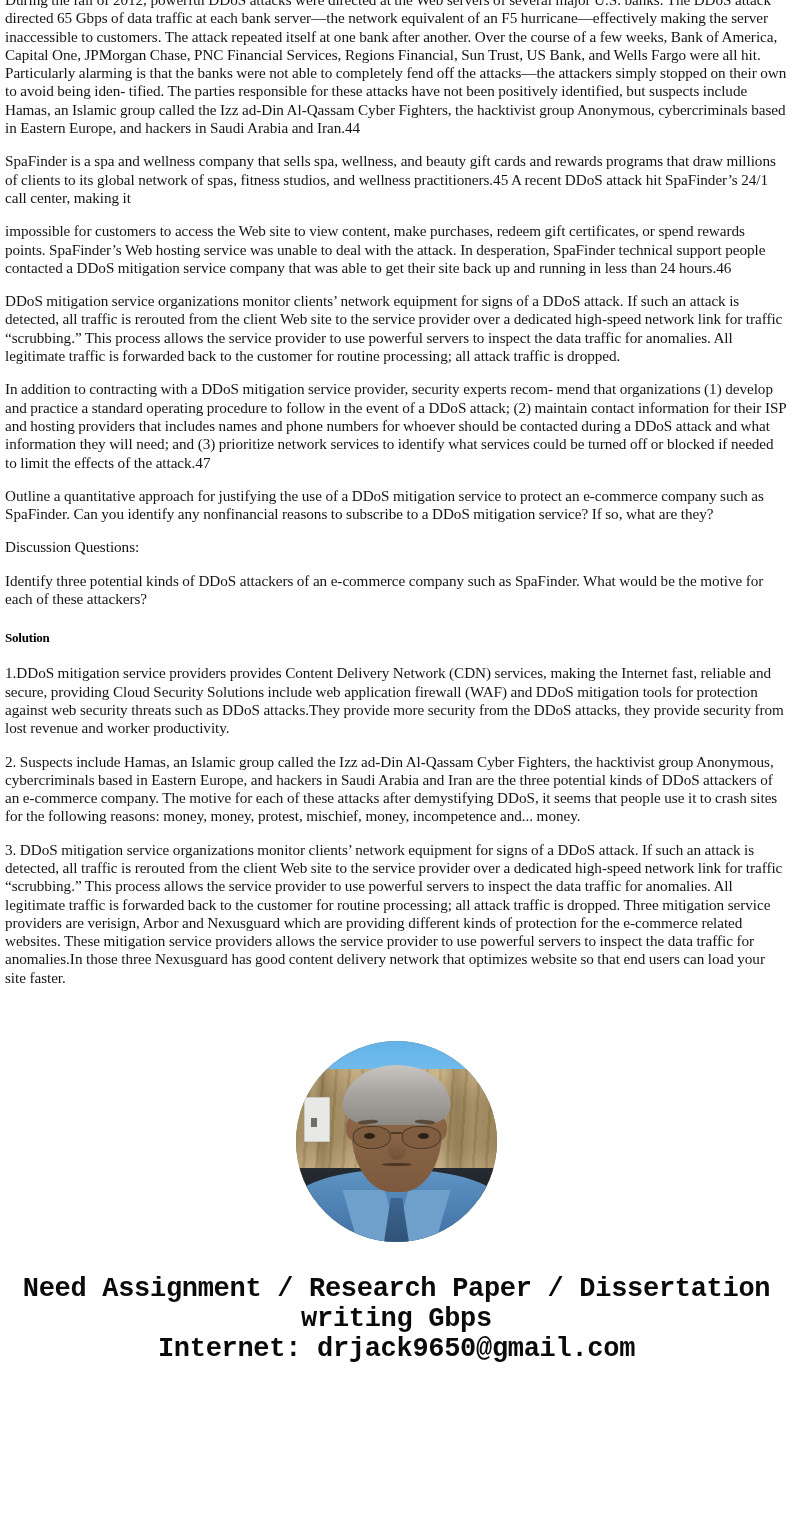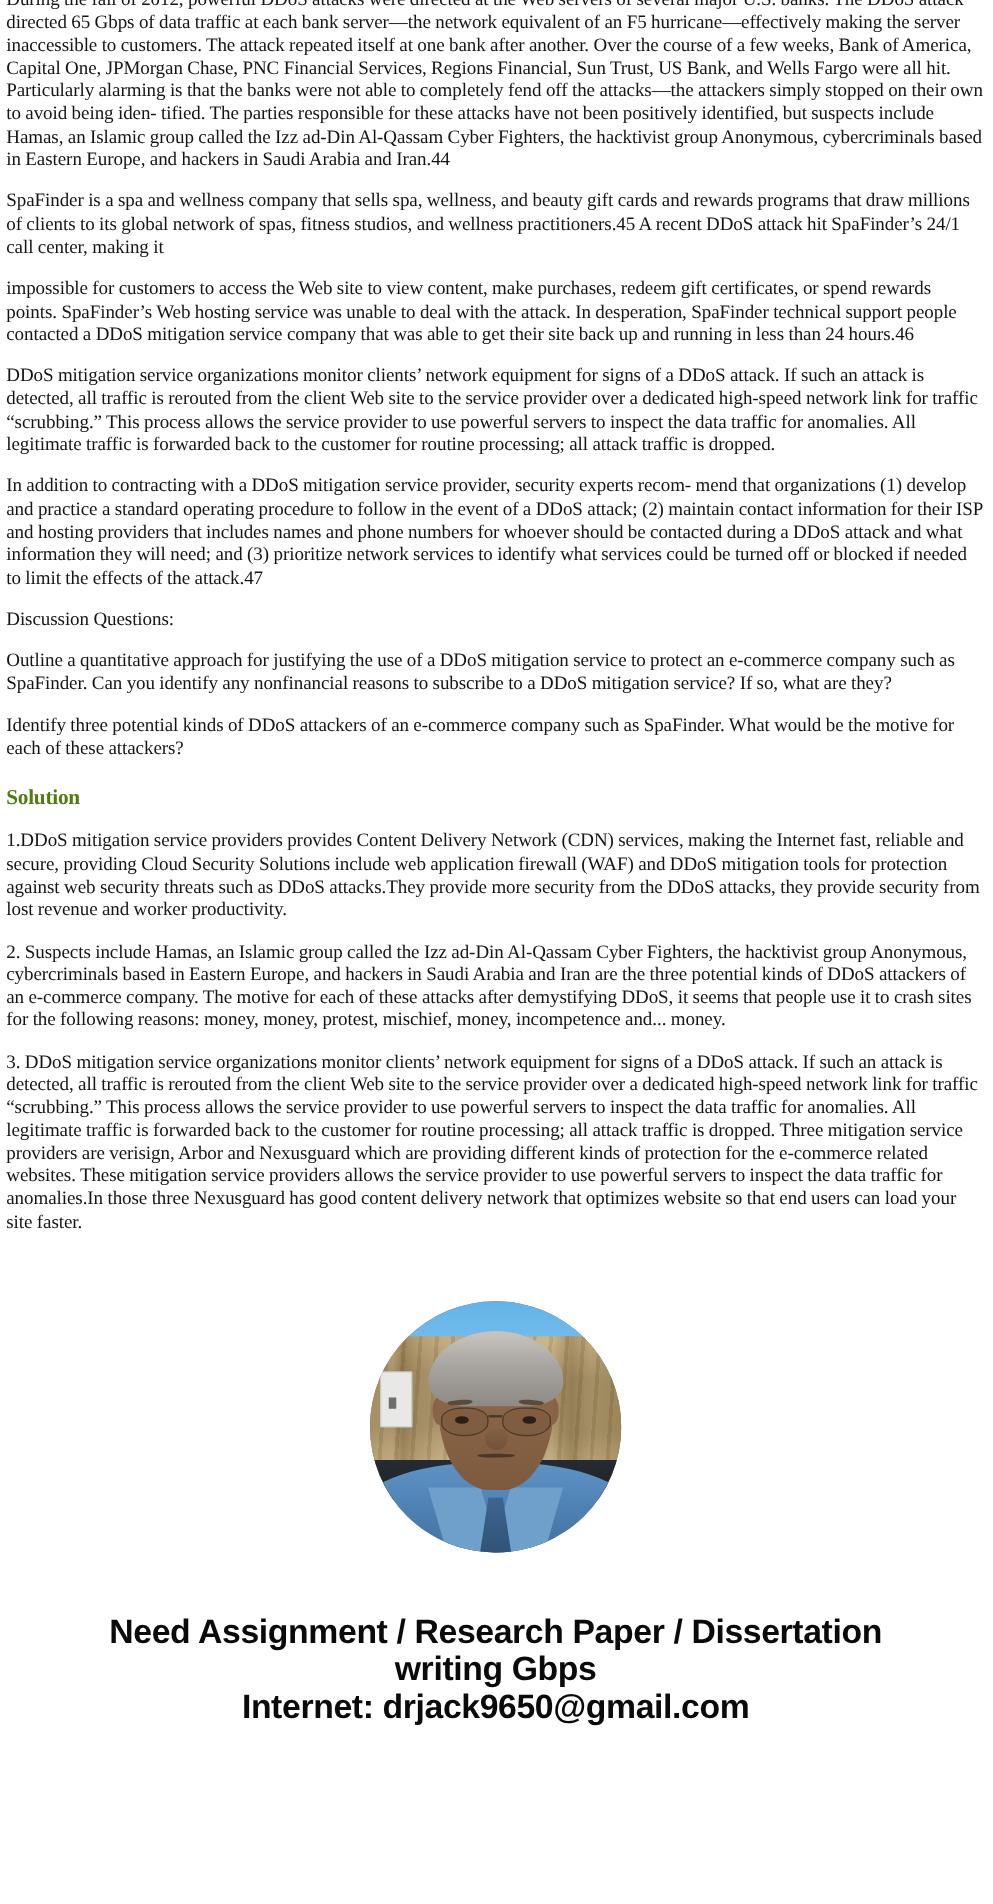--- a/index.html
+++ b/index.html
@@ -35,25 +35,25 @@
   }
 
   
   .clipped-top {
     margin-top: -9px;
     margin-bottom: 15px;
   }
 
   h2.section-heading {
     font-family: "Liberation Serif", "DejaVu Serif", serif;
-    font-size: 17px;
+    font-size: 13px;
     font-weight: bold;
     line-height: 22px;
     margin: 19px 0 15px 0;
-    color: #4d7c0f;
+    color: #000000;
     letter-spacing: -0.2px;
   }
 
   
   .avatar-wrap {
     width: 100%;
     display: flex;
     justify-content: center;
     margin-top: 54px;
     margin-bottom: 0;
@@ -233,23 +233,23 @@
     position: absolute;
     left: 50%; top: 60.5%;
     transform: translateX(-50%);
     width: 15%; height: 1.8%;
     background: #4e3625;
     border-radius: 40%;
   }
 
   
   .promo {
-    margin-top: 48px;
+    margin-top: 32px;
     text-align: center;
-    font-family: Liberation Sans, sans-serif;
+    font-family: Liberation Mono, monospace;
     font-weight: bold;
     color: #0a0a0a;
     font-size: 27px;
     line-height: 30px;
     letter-spacing: -0.3px;
     padding-bottom: 24px;
   }
   .promo .line { display: block; }
 </style>
 </head>
@@ -260,23 +260,23 @@
   <p class="para clipped-top">During the fall of 2012, powerful DDoS attacks were directed at the Web servers of several major U.S. banks. The DDoS attack directed 65 Gbps of data traffic at each bank server—the network equivalent of an F5 hurricane—effectively making the server inaccessible to customers. The attack repeated itself at one bank after another. Over the course of a few weeks, Bank of America, Capital One, JPMorgan Chase, PNC Financial Services, Regions Financial, Sun Trust, US Bank, and Wells Fargo were all hit. Particularly alarming is that the banks were not able to completely fend off the attacks—the attackers simply stopped on their own to avoid being iden- tified. The parties responsible for these attacks have not been positively identified, but suspects include Hamas, an Islamic group called the Izz ad-Din Al-Qassam Cyber Fighters, the hacktivist group Anonymous, cybercriminals based in Eastern Europe, and hackers in Saudi Arabia and Iran.44</p>
 
   <p class="para">SpaFinder is a spa and wellness company that sells spa, wellness, and beauty gift cards and rewards programs that draw millions of clients to its global network of spas, fitness studios, and wellness practitioners.45 A recent DDoS attack hit SpaFinder’s 24/1 call center, making it</p>
 
   <p class="para">impossible for customers to access the Web site to view content, make purchases, redeem gift certificates, or spend rewards points. SpaFinder’s Web hosting service was unable to deal with the attack. In desperation, SpaFinder technical support people contacted a DDoS mitigation service company that was able to get their site back up and running in less than 24 hours.46</p>
 
   <p class="para">DDoS mitigation service organizations monitor clients’ network equipment for signs of a DDoS attack. If such an attack is detected, all traffic is rerouted from the client Web site to the service provider over a dedicated high-speed network link for traffic “scrubbing.” This process allows the service provider to use powerful servers to inspect the data traffic for anomalies. All legitimate traffic is forwarded back to the customer for routine processing; all attack traffic is dropped.</p>
 
   <p class="para">In addition to contracting with a DDoS mitigation service provider, security experts recom- mend that organizations (1) develop and practice a standard operating procedure to follow in the event of a DDoS attack; (2) maintain contact information for their ISP and hosting providers that includes names and phone numbers for whoever should be contacted during a DDoS attack and what information they will need; and (3) prioritize network services to identify what services could be turned off or blocked if needed to limit the effects of the attack.47</p>
 
+  <p class="para">Outline a quantitative approach for justifying the use of a DDoS mitigation service to protect an e-commerce company such as SpaFinder. Can you identify any nonfinancial reasons to subscribe to a DDoS mitigation service? If so, what are they?</p>
+
   <p class="para">Discussion Questions:</p>
-
-  <p class="para">Outline a quantitative approach for justifying the use of a DDoS mitigation service to protect an e-commerce company such as SpaFinder. Can you identify any nonfinancial reasons to subscribe to a DDoS mitigation service? If so, what are they?</p>
 
   <p class="para">Identify three potential kinds of DDoS attackers of an e-commerce company such as SpaFinder. What would be the motive for each of these attackers?</p>
 
 
   <h2 class="section-heading">Solution</h2>
 
   <p class="para">1.DDoS mitigation service providers provides Content Delivery Network (CDN) services, making the Internet fast, reliable and secure, providing Cloud Security Solutions include web application firewall (WAF) and DDoS mitigation tools for protection against web security threats such as DDoS attacks.They provide more security from the DDoS attacks, they provide security from lost revenue and worker productivity.</p>
 
   <p class="para">2. Suspects include Hamas, an Islamic group called the Izz ad-Din Al-Qassam Cyber Fighters, the hacktivist group Anonymous, cybercriminals based in Eastern Europe, and hackers in Saudi Arabia and Iran are the three potential kinds of DDoS attackers of an e-commerce company. The motive for each of these attacks after demystifying DDoS, it seems that people use it to crash sites for the following reasons: money, money, protest, mischief, money, incompetence and... money.</p>
 

